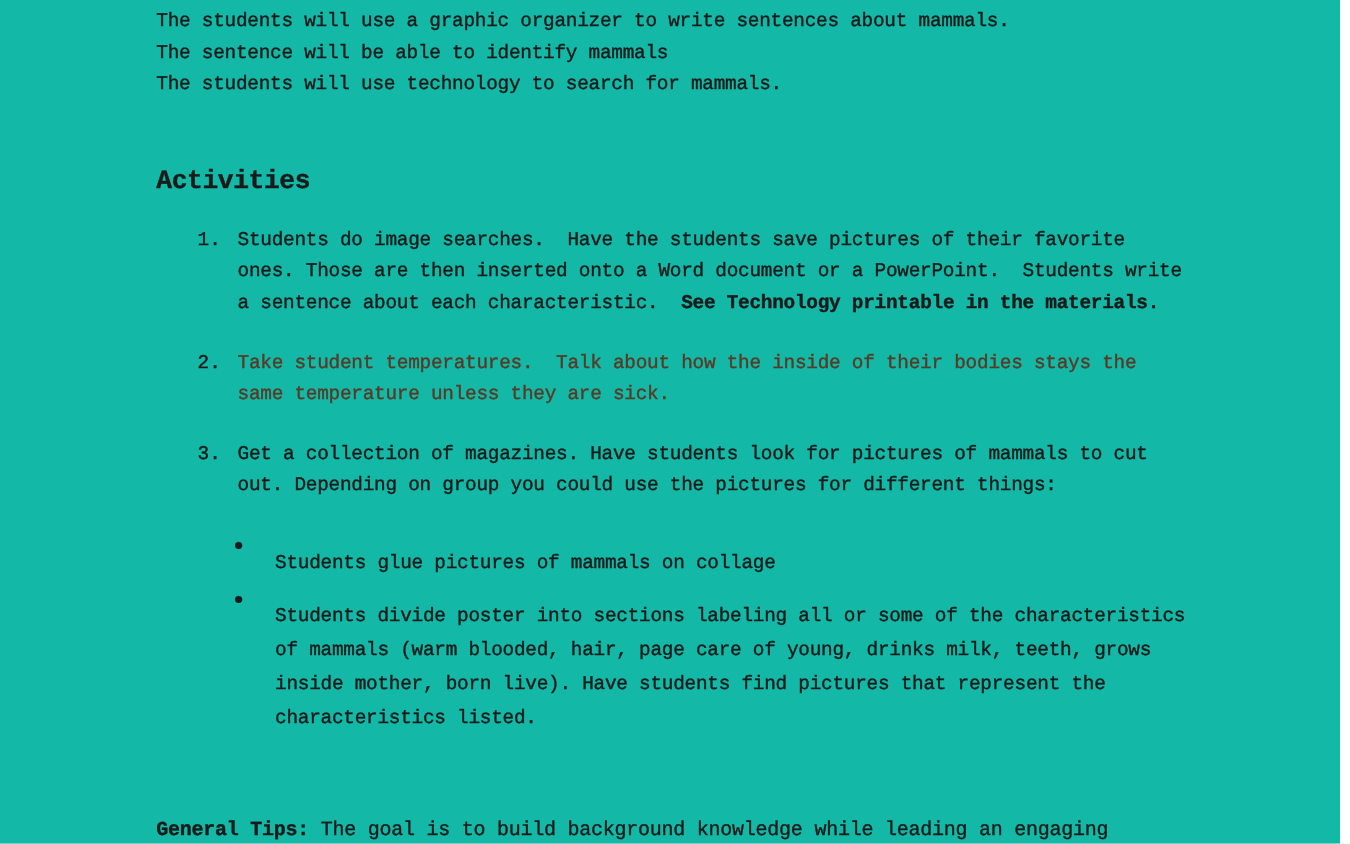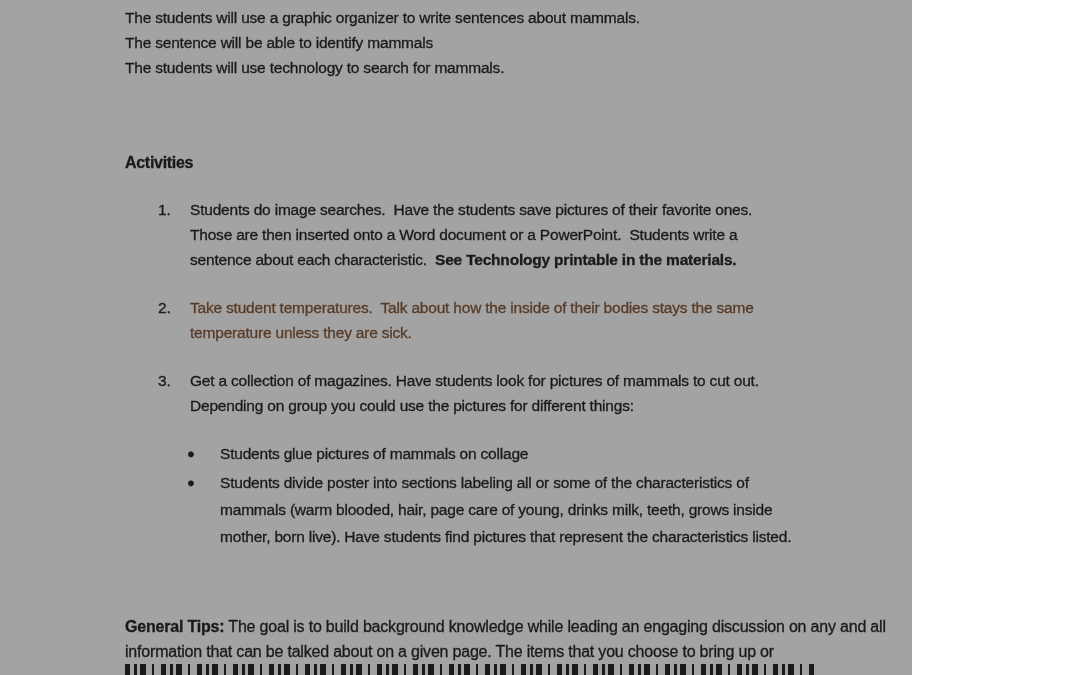--- a/index.html
+++ b/index.html
@@ -1,46 +1,46 @@
 <!DOCTYPE html>
 <html><head>
 <meta charset="utf-8">
 <style>
   html, body { margin: 0; padding: 0; background: #ffffff; }
   .page {
-    width: 912px; height: 675px; overflow: hidden; position: relative;
-    background: #a3a3a3; color: #1a1a1a;
-    font-family: Liberation Sans, sans-serif;
+    width: 1072px; height: 675px; overflow: hidden; position: relative;
+    background: #14b8a6; color: #1a1a1a;
+    font-family: Liberation Mono, monospace;
     -webkit-text-stroke: 0.3px currentColor;
   }
   .content { box-sizing: border-box; padding: 5px 115px 0 125px; }
   .objectives .obj-line {
     font-size: 15.5px; line-height: 25px; letter-spacing: -0.2px;
     white-space: pre-wrap;
   }
   .heading {
-    margin: 70px 0 21px 0; font-size: 16px; line-height: 26px;
+    margin: 53px 0 21px 0; font-size: 21px; line-height: 26px;
     font-weight: bold; letter-spacing: -0.3px;
   }
   .num-item { display: flex; padding-left: 33px; margin-bottom: 23px; }
   .num-item .num { flex: none; width: 32px; font-size: 15.5px; line-height: 25px; }
   .item-text {
     width: 762px; font-size: 15.5px; line-height: 25px;
     letter-spacing: -0.2px; white-space: pre-wrap;
   }
   .mh75 { min-height: 75px; }
   .mh50 { min-height: 50px; }
   .brown { color: #573b27; -webkit-text-stroke: 0.3px #573b27; }
   .bold-note { font-weight: bold; }
   .bullets { margin-top: 22px; }
   .bullet-row { display: flex; padding-left: 62px; }
   .bullet-row .glyph { flex: none; width: 33px; font-size: 13px; line-height: 27px; }
   .bullet-text {
     width: 740px; font-size: 15.5px; line-height: 27px;
-    letter-spacing: -0.2px; white-space: pre-wrap;
+    letter-spacing: -0.2px; white-space: pre-wrap; margin-top: 14px;
   }
   .bullet-gap { height: 2px; }
   .tips {
     margin-top: 64px; width: 815px; height: 50px; overflow: hidden;
     font-size: 16px; line-height: 25px; letter-spacing: -0.2px;
   }
   .tips .tips-label { font-weight: bold; }
   .tips .tips-text { white-space: pre-wrap; }
   .clipped-strip {
     height: 14px; width: 690px; margin-top: 0;

